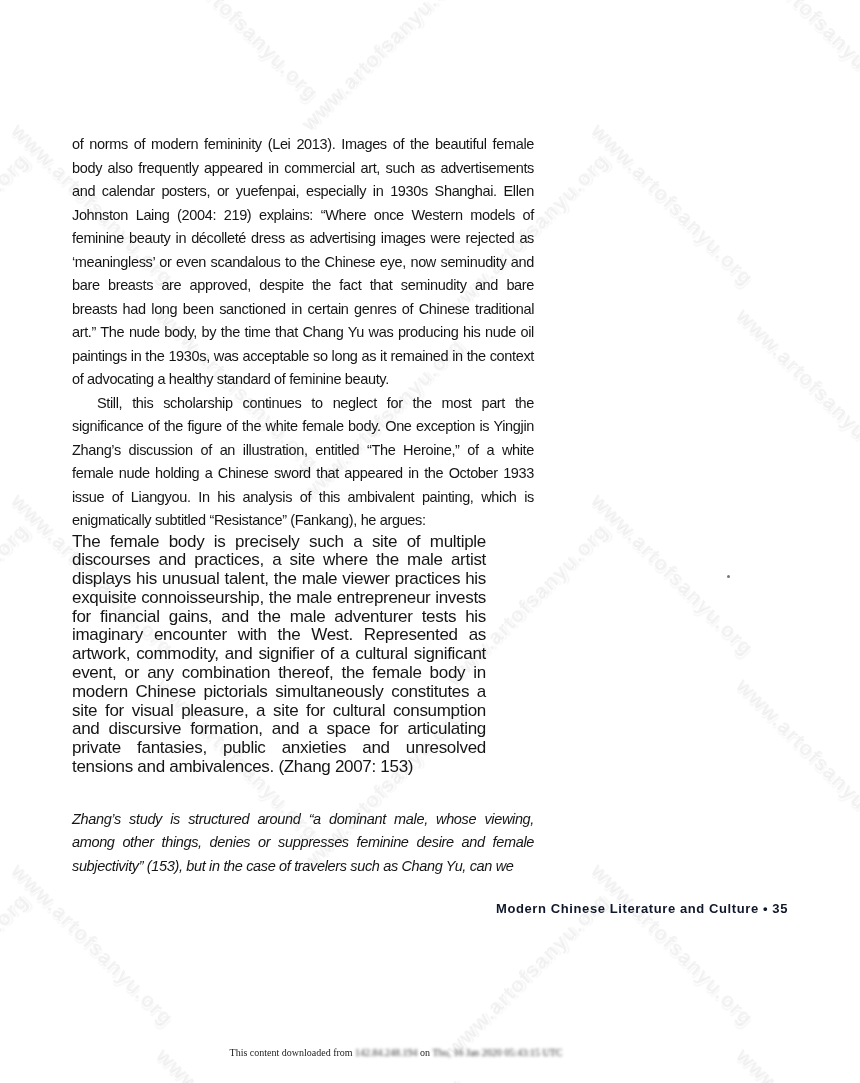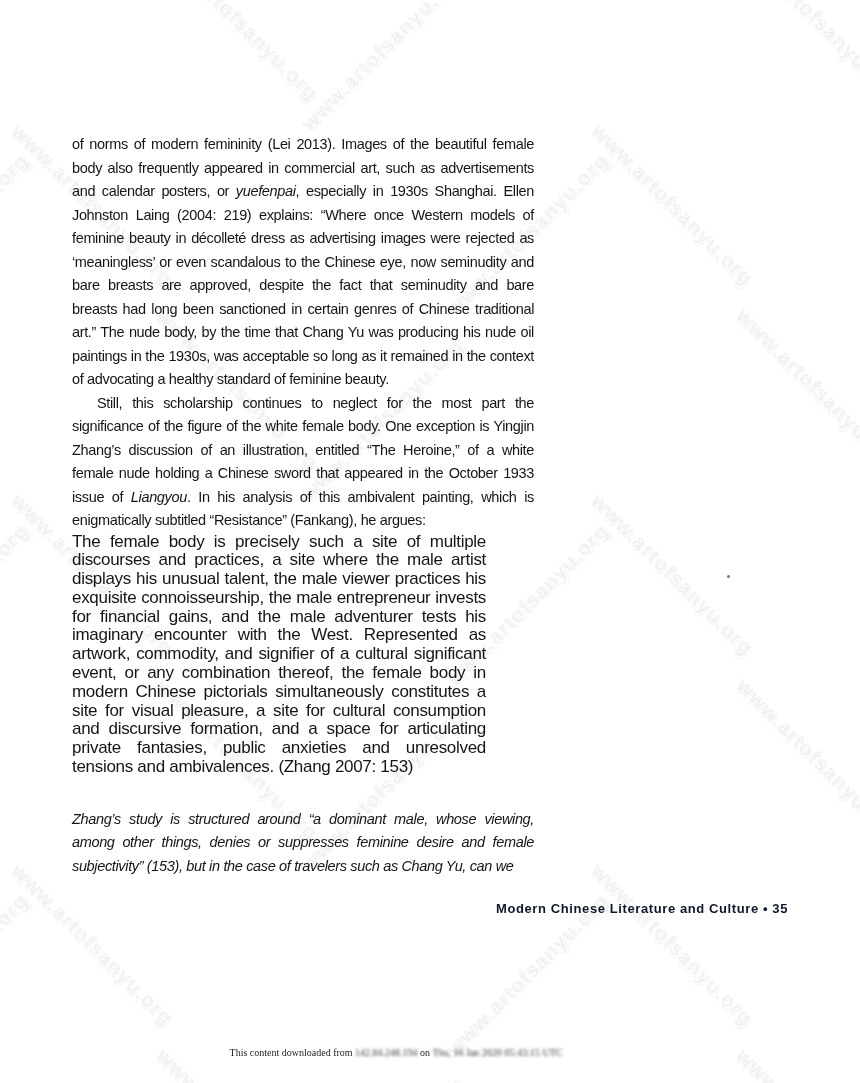--- a/index.html
+++ b/index.html
@@ -32,21 +32,21 @@
     top: 133px;
     width: 462px;
     color: #151515;
     font-size: 14.5px;
     line-height: 23.5px;
     letter-spacing: -0.35px;
     text-align: justify;
   }
   .article p { margin: 0; }
   .article p.indent { text-indent: 25px; }
-  .article .it { font-style: italic; }
+  .article .it { }
 
   .quote {
     margin: 19px 0 0 26px;
     width: 414px;
     font-size: 17px;
     line-height: 18.8px;
     letter-spacing: -0.3px;
     text-align: justify;
   }
   .after-quote { margin-top: 31px !important; font-style: italic; }

